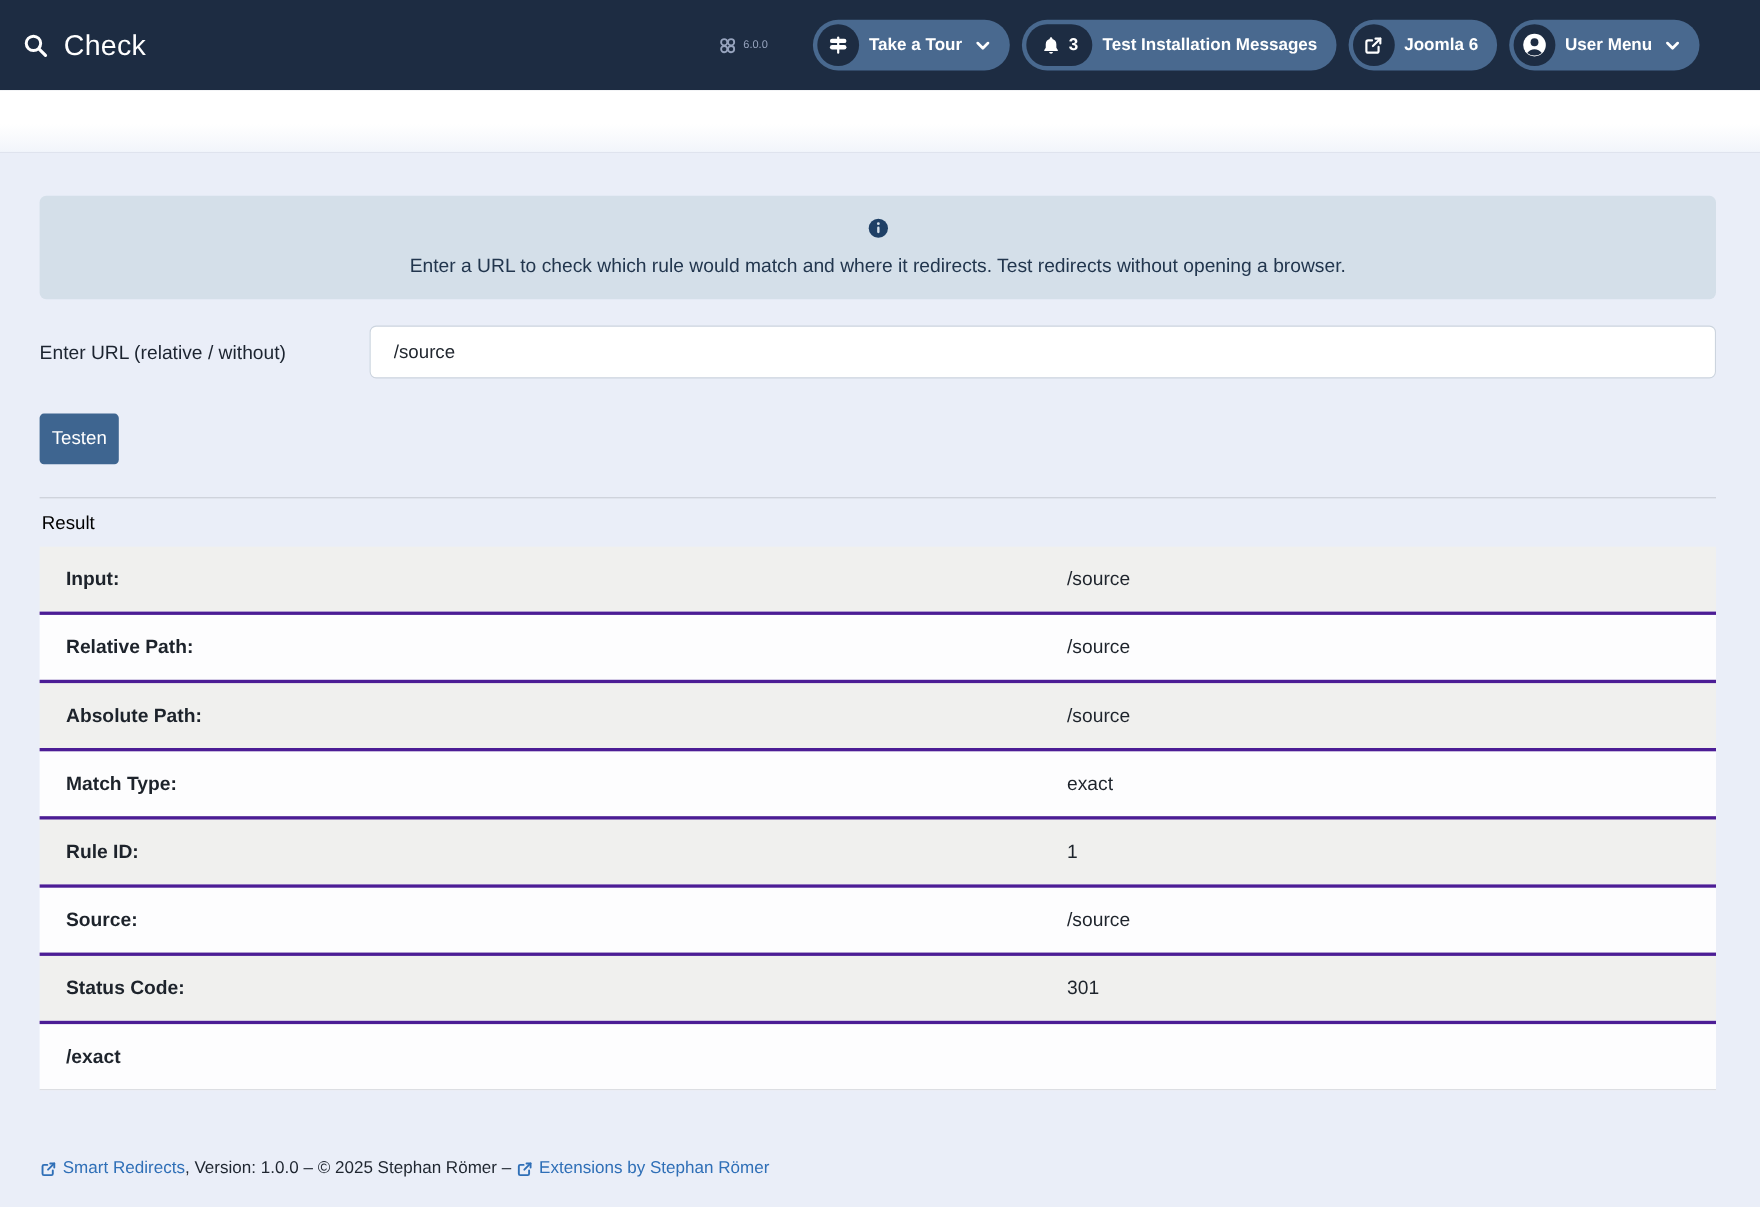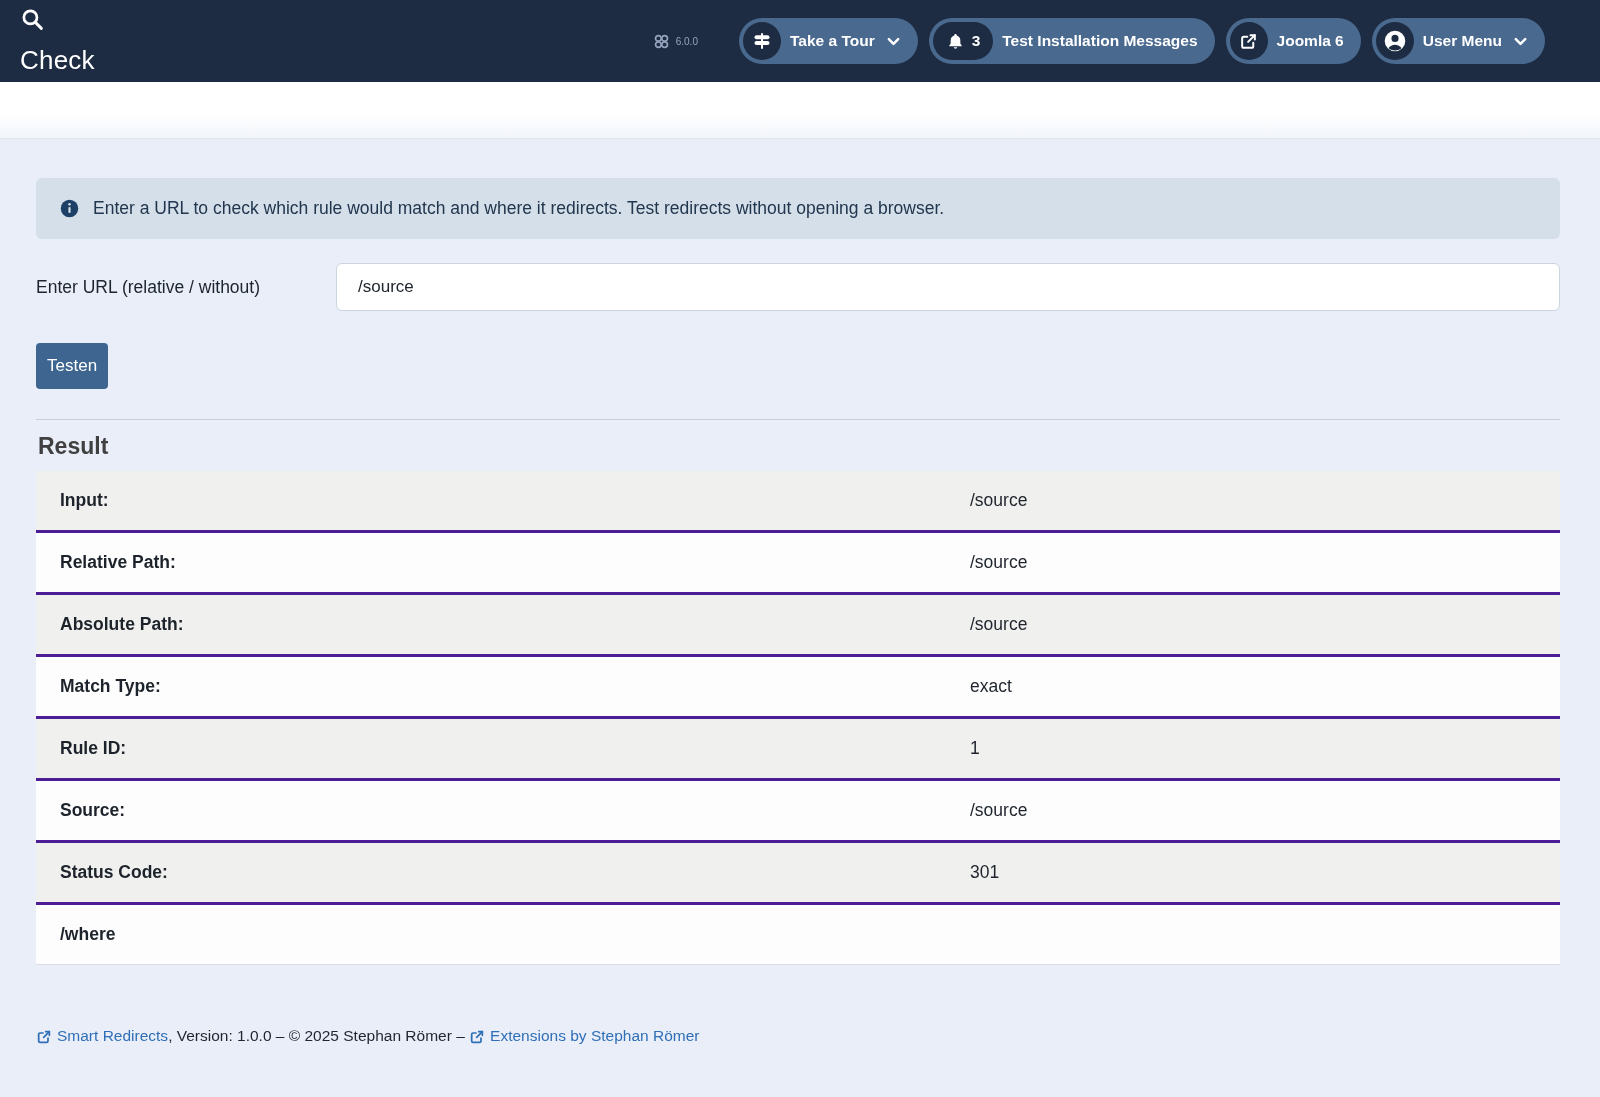--- a/index.html
+++ b/index.html
@@ -8,21 +8,21 @@
     font-family:"Liberation Sans","DejaVu Sans",sans-serif;
     background:#eaeef8;
     color:#1e242c;
   }
   
   .navbar {
     height:82px; background:#1d2c42;
     display:flex; align-items:center; justify-content:space-between;
     padding:0 55px 0 20px;
   }
-  .nav-left { display:flex; gap:13px;flex-direction:column; }
+  .nav-left { display:flex; align-items:center; gap:13px; }
   .nav-title { color:#fff; font-size:26px; font-weight:500; letter-spacing:.2px; }
   .nav-right { display:flex; align-items:center; gap:11px; }
   .nav-version {
     display:flex; align-items:center; gap:6px;
     color:#96a3bd; font-size:10px; margin-right:30px;
   }
   .nav-pill {
     display:inline-flex; align-items:center; gap:9px;
     background:#49698f; border:none; cursor:pointer;
     height:46px; border-radius:23px; padding:0 17px 0 4px;
@@ -39,37 +39,37 @@
   .subheader {
     height:56px;
     background:linear-gradient(180deg,#ffffff 55%,#f2f5fb 100%);
     box-shadow:0 1px 0 rgba(30,45,70,.06);
   }
   
   .content { padding:40px 40px 0 36px; }
   .alert-info {
     background:#d4dfe9; color:#22364e; border-radius:6px;
     padding:20px 24px; font-size:17.5px;
-    display:flex; align-items:center; gap:14px;
+    display:flex; align-items:center; gap:14px;flex-direction:column;
   }
   .form-row { display:flex; align-items:center; margin-top:24px; }
   .form-label { flex:0 0 300px; font-size:17.5px; color:#1c2430; }
   .url-input {
     flex:1; height:48px; background:#fff;
     border:1px solid #ccd4de; border-radius:6px;
     padding:0 21px; font-size:17px; color:#21272f;
     font-family:inherit; outline:none;
   }
   .btn-primary {
     margin-top:32px; display:inline-block;
     background:#3e6590; color:#fff; border:none; cursor:pointer;
     border-radius:4px; padding:13px 11px; font-size:17px; font-family:inherit;
   }
   .divider { border:none; border-top:1px solid #c9cdd5; margin-top:30px; }
-  .result-heading { margin:13px 0 0 2px; font-size:23px; font-weight:700; color:#404040; }
+  .result-heading { margin:13px 0 0 2px; font-size:17px; font-weight:400; color:#000000; }
   
   .result-table { margin-top:11px; }
   .r-row {
     display:flex; align-items:center;
     padding:18px 24px; font-size:17.5px; line-height:23px;
     background:#fdfdfe; border-top:3px solid #4c1d95;
   }
   .r-row:first-child { border-top:none; }
   .r-row:last-child { border-bottom:1px solid #dcdee2; }
   .r-row.stripe { background:#f0f0ee; }
@@ -220,21 +220,21 @@
     </div>
     <div class="r-row">
       <span class="r-label">Source:</span>
       <span class="r-value">/source</span>
     </div>
     <div class="r-row stripe">
       <span class="r-label">Status Code:</span>
       <span class="r-value">301</span>
     </div>
     <div class="r-row">
-      <span class="r-value bold">/where</span>
+      <span class="r-value bold">/exact</span>
     </div>
   </div>
 </main>
 
 <footer class="footer">
   <a>
     <span class="ext-ico">
       <svg viewBox="0 0 24 24" width="16" height="16" fill="none" stroke="currentColor" stroke-width="2.6" stroke-linecap="round" stroke-linejoin="round">
           <path d="M18 13.5V18a2 2 0 0 1-2 2H6a2 2 0 0 1-2-2V8a2 2 0 0 1 2-2h4.5"></path>
           <path d="M14.5 4H20v5.5"></path>

